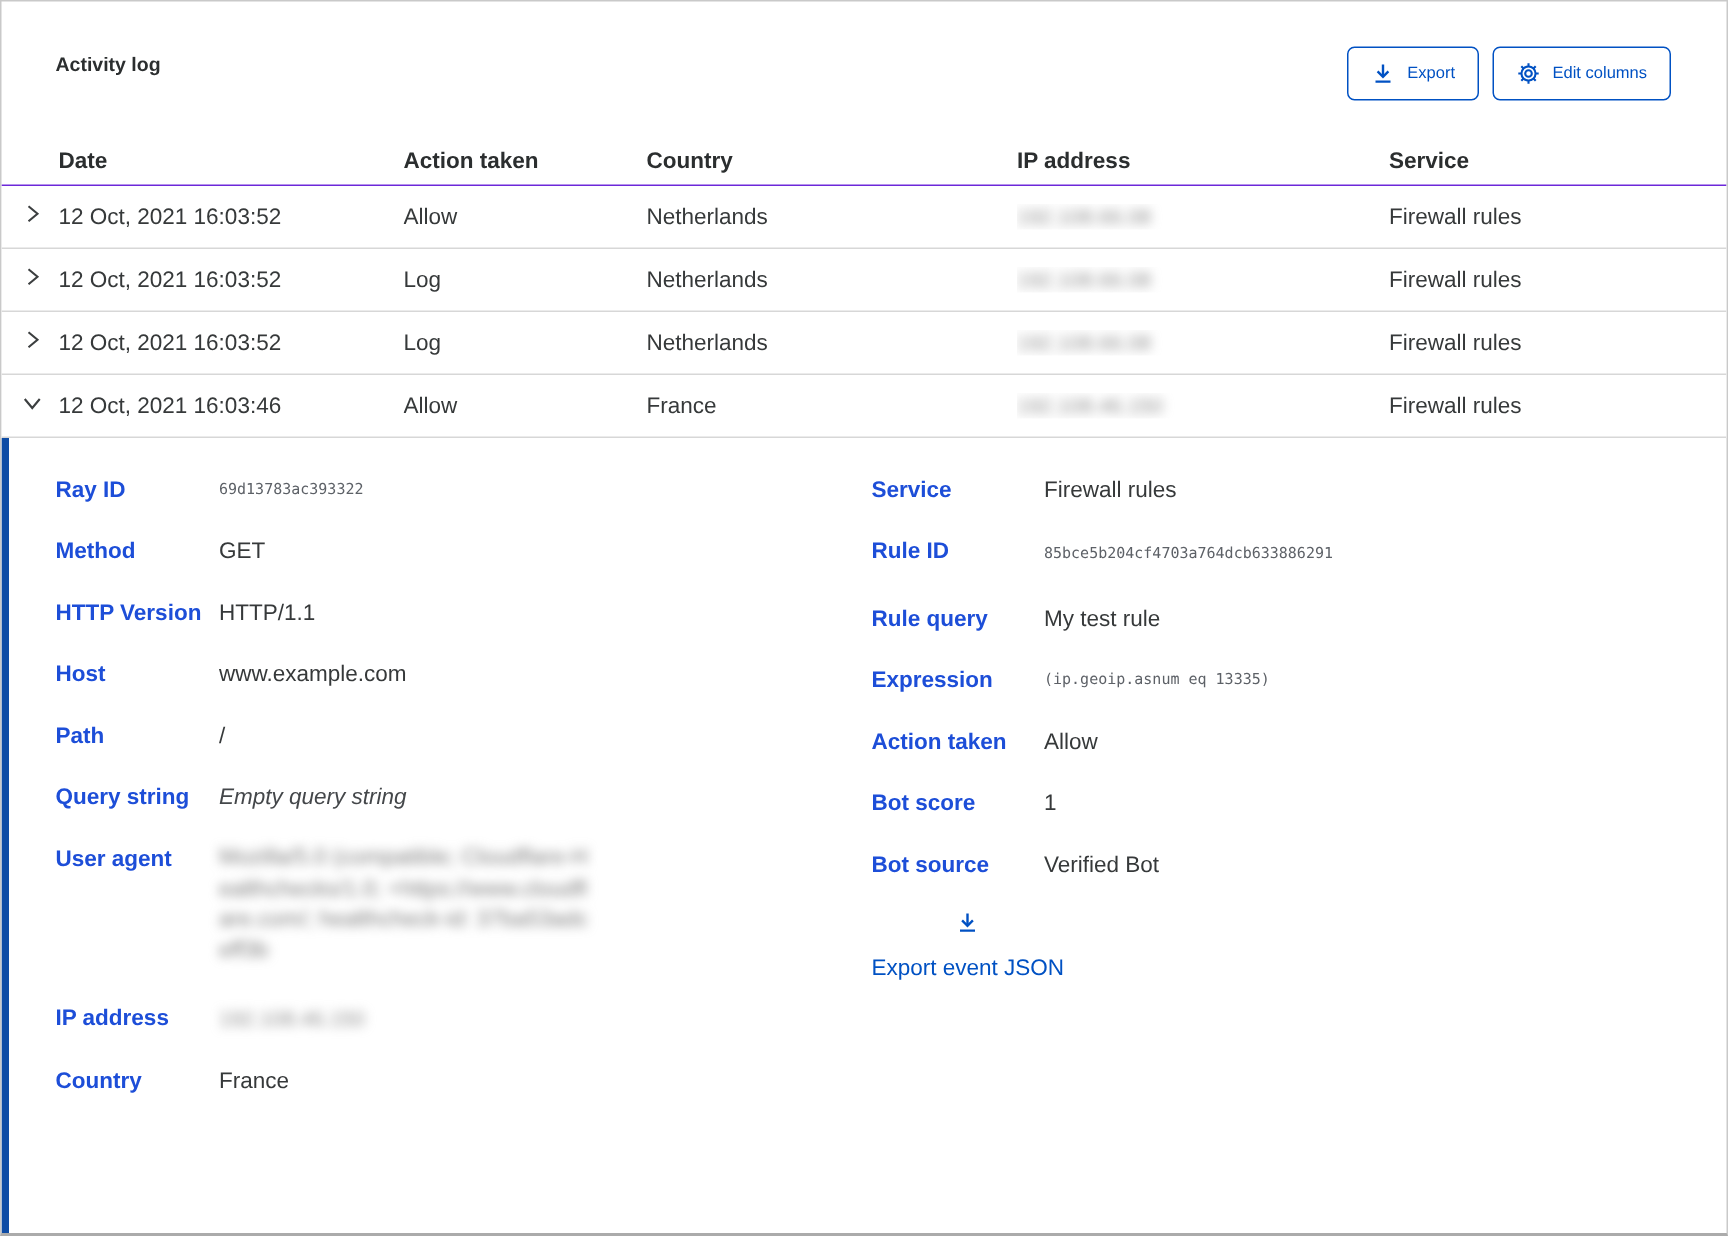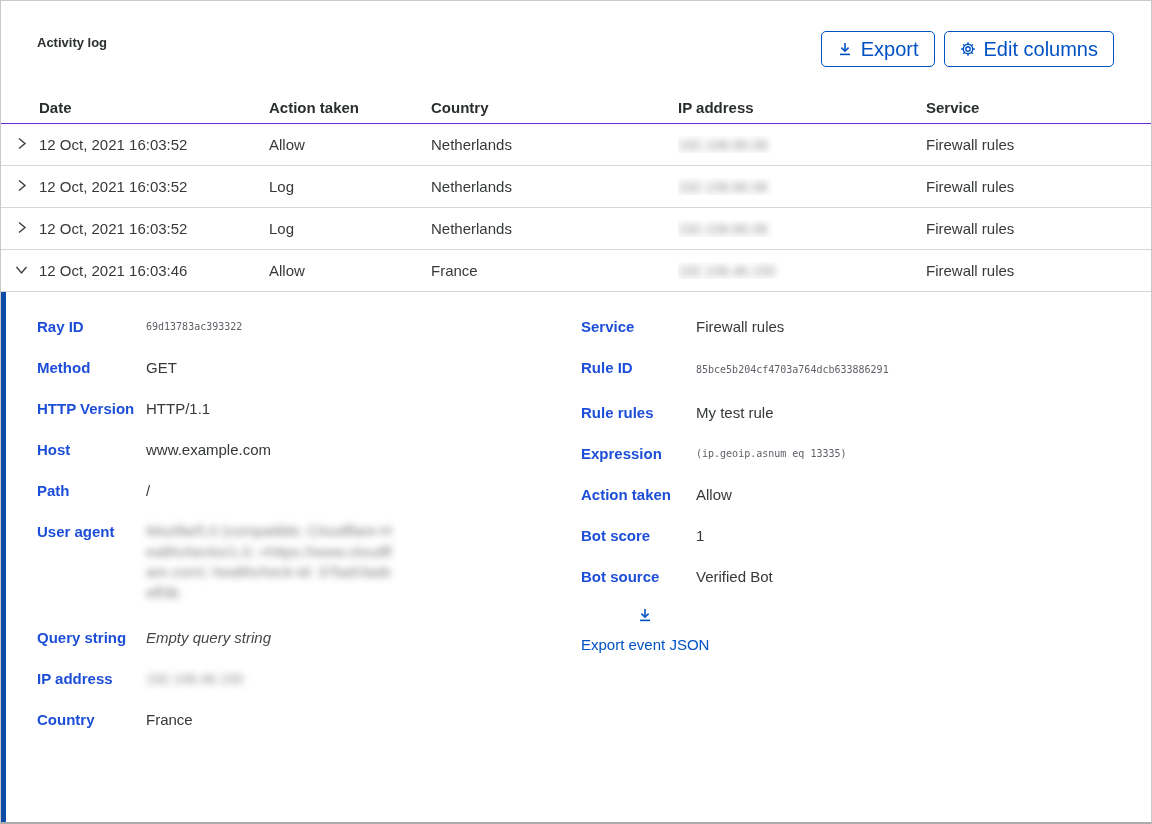--- a/index.html
+++ b/index.html
@@ -17,21 +17,21 @@
   }
 
   
   .hdr { position:relative; height:90px; flex:0 0 auto; }
   .title { position:absolute; left:36px; top:34px; font-size:13px; font-weight:bold; color:#2b2e2f; }
   .hdr-actions { position:absolute; right:37px; top:30px; display:flex; gap:9px; }
   .btn {
     display:flex; align-items:center; gap:8px;
     height:36px; padding:0 15px;
     background:#fff; border:1px solid #0051c3; border-radius:5px;
-    color:#0051c3; font-size:20px; font-family:"Liberation Sans", sans-serif;
+    color:#0051c3; font-size:11px; font-family:"Liberation Sans", sans-serif;
     cursor:pointer; white-space:nowrap;
   }
   .btn svg { display:block; }
 
   
   .tbl { flex:0 0 auto; }
   .trow {
     display:grid;
     grid-template-columns:38px 230px 162px 247px 248px 1fr;
     align-items:center;
@@ -204,49 +204,49 @@
         <div class="dvalue">HTTP/1.1</div>
       </div>
       <div class="drow">
         <div class="dlabel">Host</div>
         <div class="dvalue">www.example.com</div>
       </div>
       <div class="drow">
         <div class="dlabel">Path</div>
         <div class="dvalue">/</div>
       </div>
+      <div class="drow">
+        <div class="dlabel">Query string</div>
+        <div class="dvalue italic">Empty query string</div>
+      </div>
       <div class="drow gap-lg">
         <div class="dlabel">User agent</div>
         <div class="dvalue blur-block">Mozilla/5.0 (compatible; Cloudflare-Healthchecks/1.0; +https://www.cloudflare.com/; healthcheck-id: 37ba53adceff3b</div>
       </div>
       <div class="drow">
-        <div class="dlabel">Query string</div>
-        <div class="dvalue italic">Empty query string</div>
-      </div>
-      <div class="drow">
         <div class="dlabel">IP address</div>
         <div class="dvalue"><span class="blur-ip">192.108.46.150</span></div>
       </div>
       <div class="drow">
         <div class="dlabel">Country</div>
         <div class="dvalue">France</div>
       </div>
     </div>
 
     <div class="dcol-right">
       <div class="drow">
         <div class="dlabel">Service</div>
         <div class="dvalue">Firewall rules</div>
       </div>
       <div class="drow">
         <div class="dlabel">Rule ID</div>
         <div class="dvalue mono wrap-mono">85bce5b204cf4703a764dcb633886291</div>
       </div>
       <div class="drow">
-        <div class="dlabel">Rule rules</div>
+        <div class="dlabel">Rule query</div>
         <div class="dvalue">My test rule</div>
       </div>
       <div class="drow">
         <div class="dlabel">Expression</div>
         <div class="dvalue mono">(ip.geoip.asnum eq 13335)</div>
       </div>
       <div class="drow">
         <div class="dlabel">Action taken</div>
         <div class="dvalue">Allow</div>
       </div>

